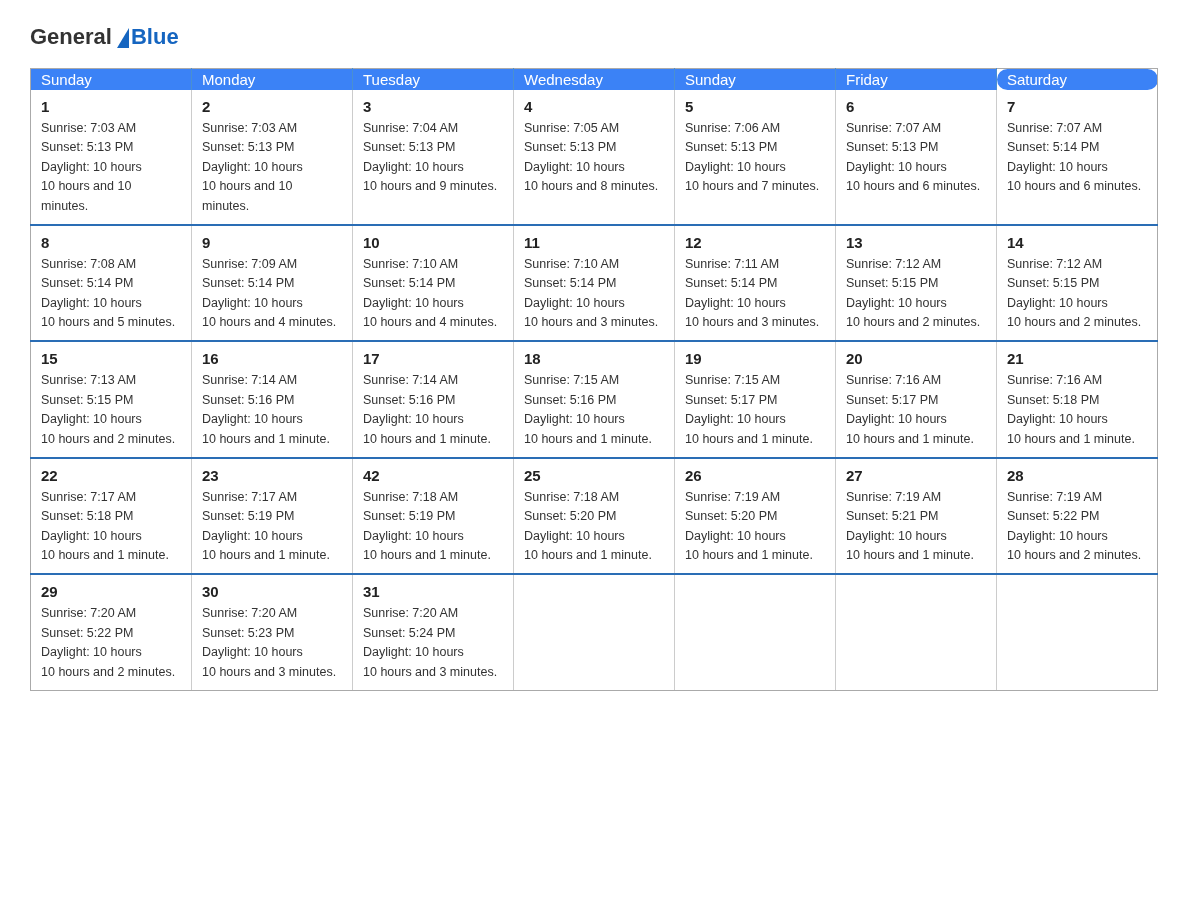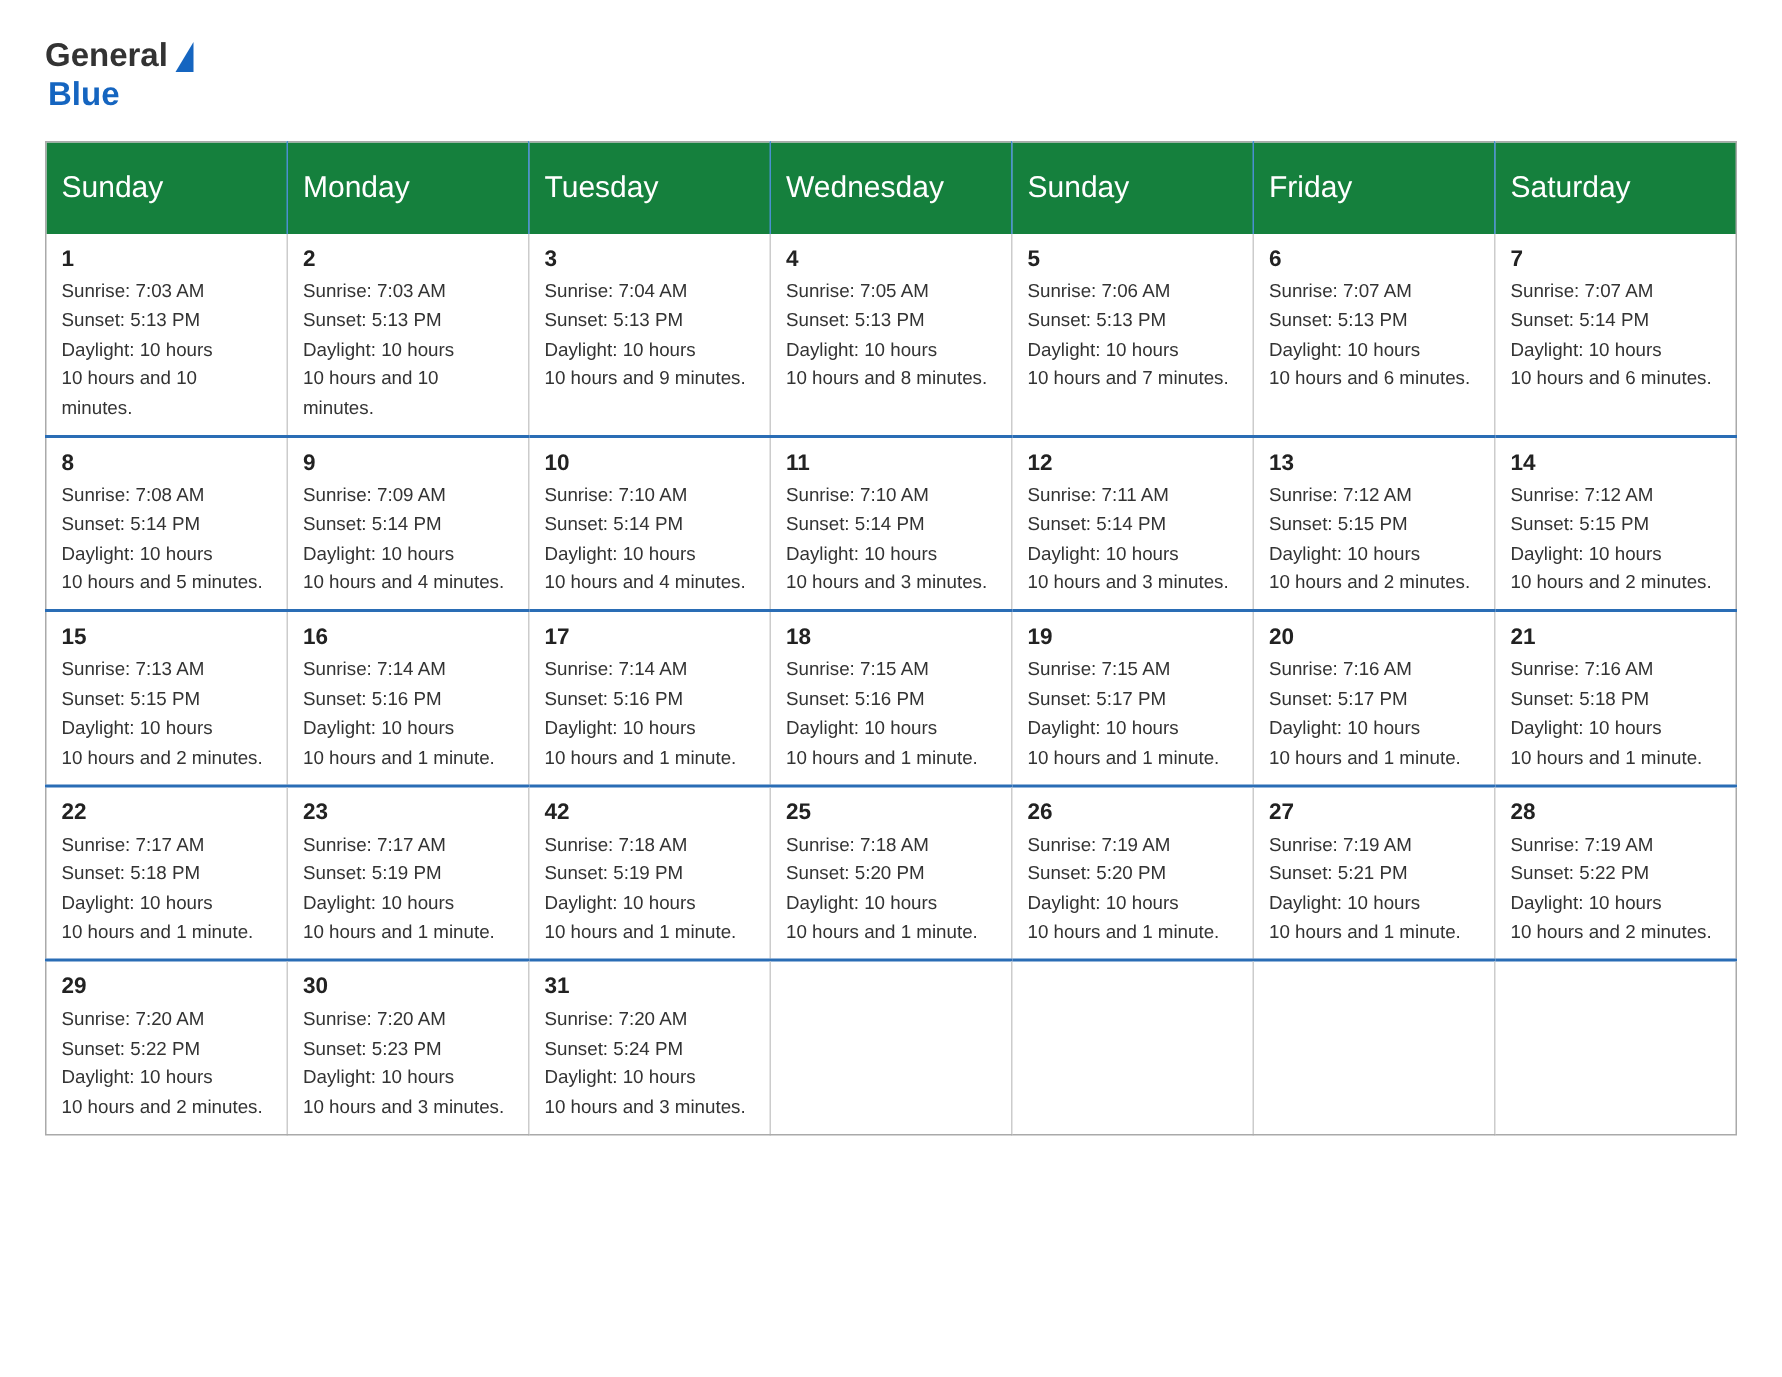--- a/index.html
+++ b/index.html
@@ -27,21 +27,21 @@
       color: #333;
     }
     .logo-text-blue {
       font-size: 22px;
       font-weight: bold;
       color: #1565c0;
       margin-top: 20px;
     }
     .logo-stack {
       display: flex;
-      flex-direction: column;
+      flex-direction: row;
     }
     .logo-row1 {
       display: flex;
       align-items: center;
     }
     .title-block {
       text-align: right;
     }
     .title-block h1 {
       font-size: 42px;
@@ -54,30 +54,31 @@
       font-weight: normal;
       color: #444;
       margin-top: 4px;
     }
     table {
       width: 100%;
       border-collapse: collapse;
       border: 1px solid #aaa;
     }
     thead tr th {
-      background-color: #15803d;
+      background-color: #3b82f6;
       color: #fff;
-      padding: 19px 10px;
-      font-size: 20px;
+      padding: 2px 10px;
+      font-size: 15px;
       font-weight: normal;
       text-align: left;
       border-right: 1px solid #4a8fd0;
     }
     thead tr th:last-child {
       border-right: none;
+      border-radius: 15px;
     }
     tbody tr td {
       vertical-align: top;
       padding: 8px 10px;
       font-size: 13px;
       color: #222;
       border-right: 1px solid #ccc;
       border-bottom: 2px solid #2a6db5;
       width: 14.28%;
     }

